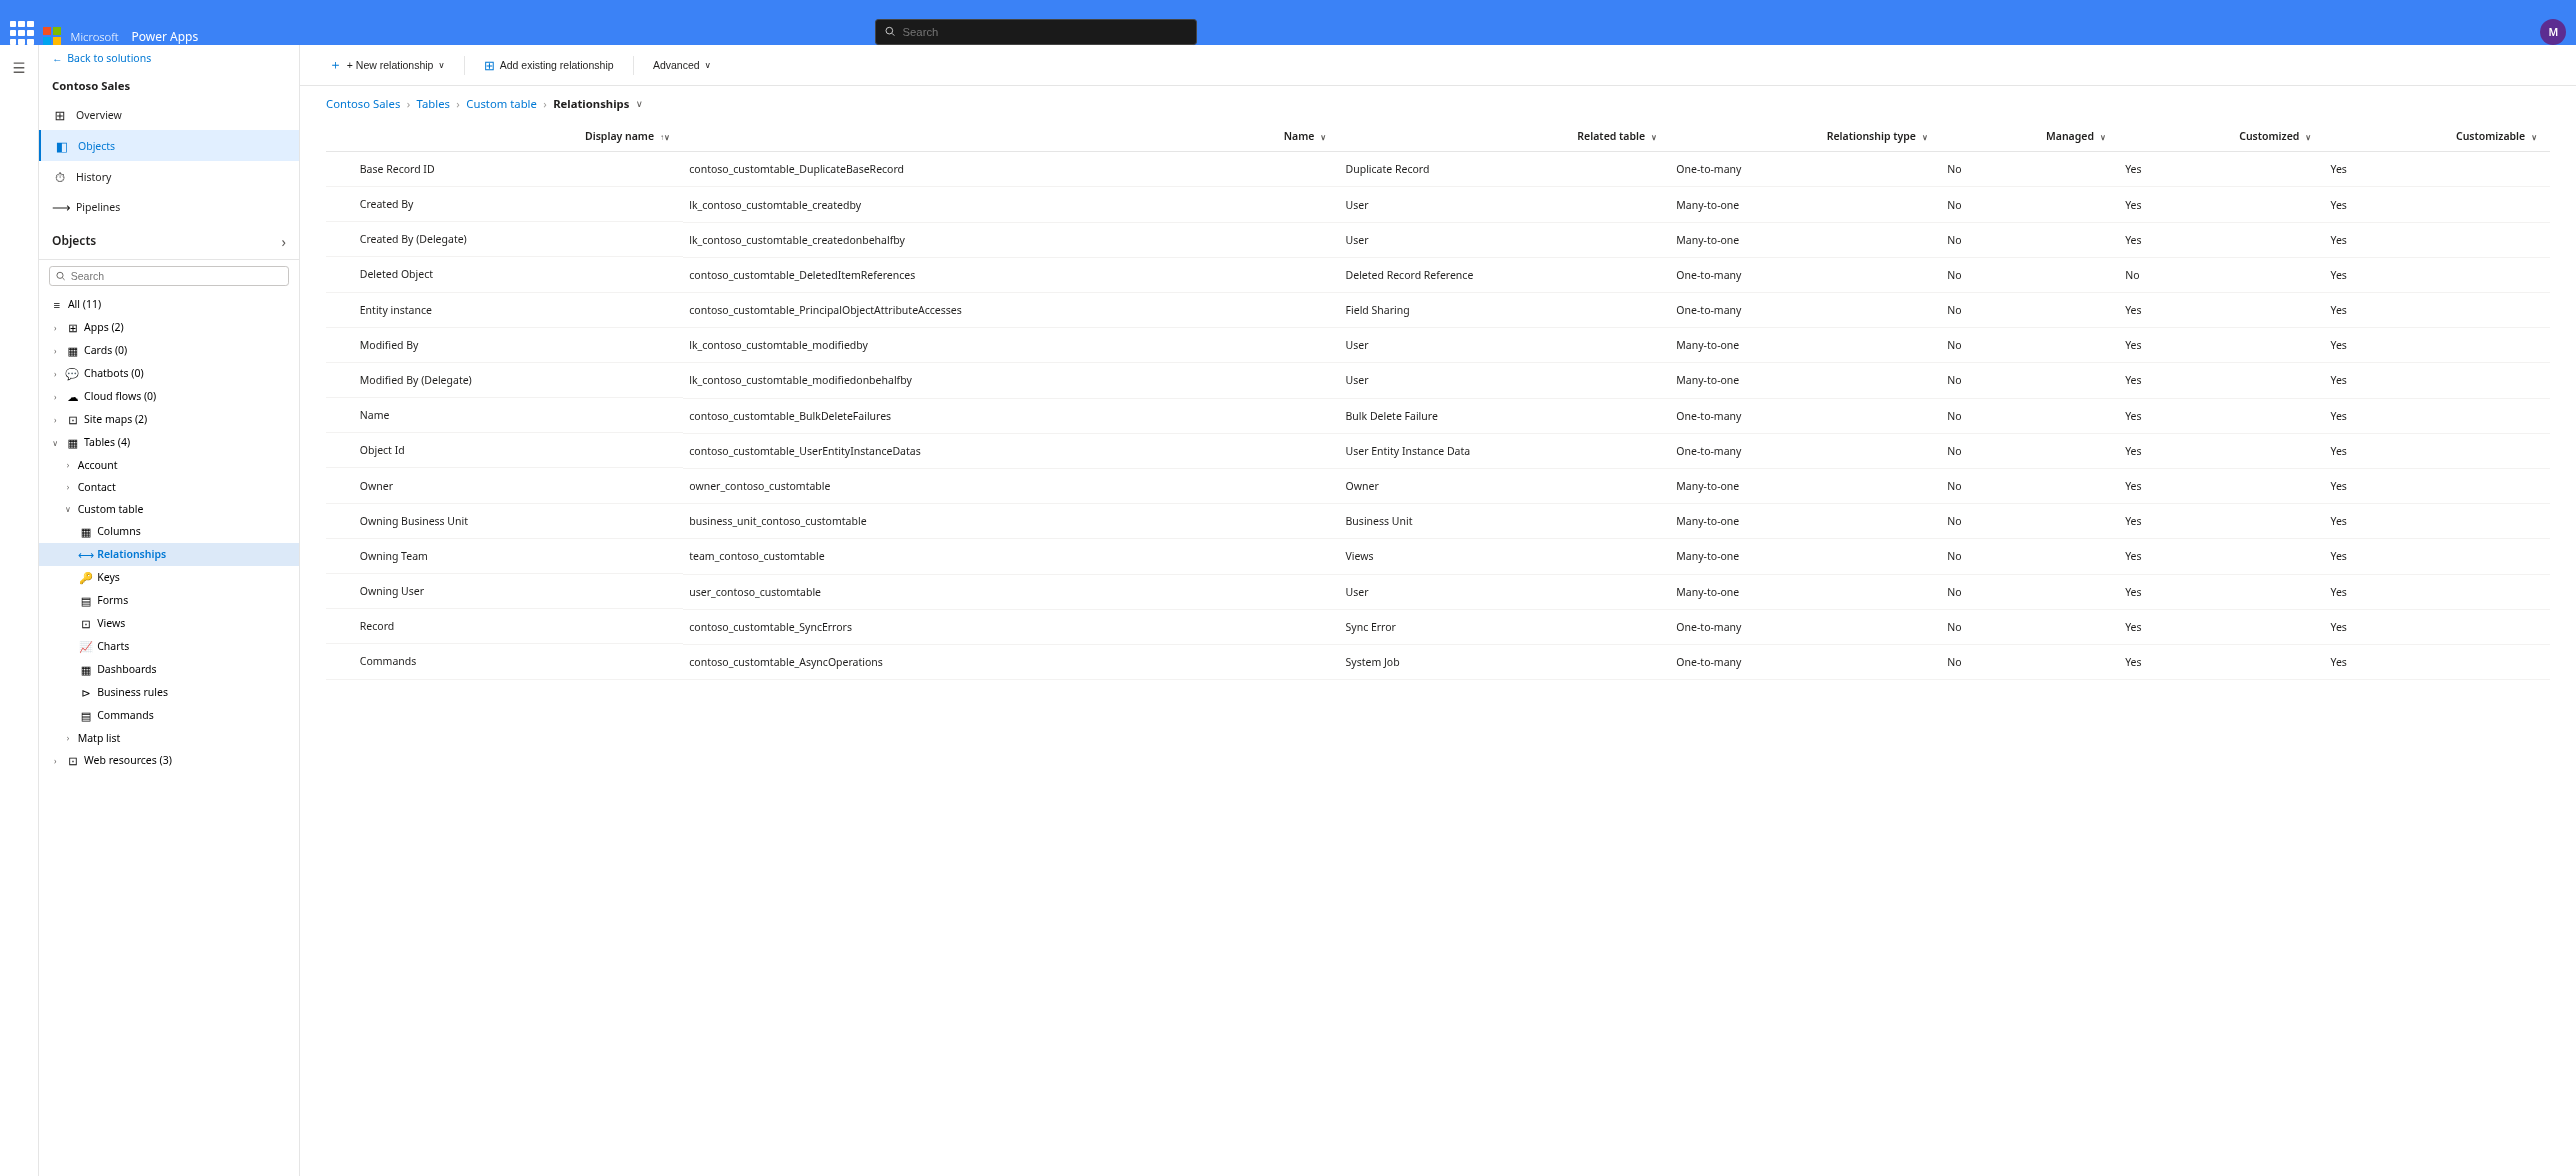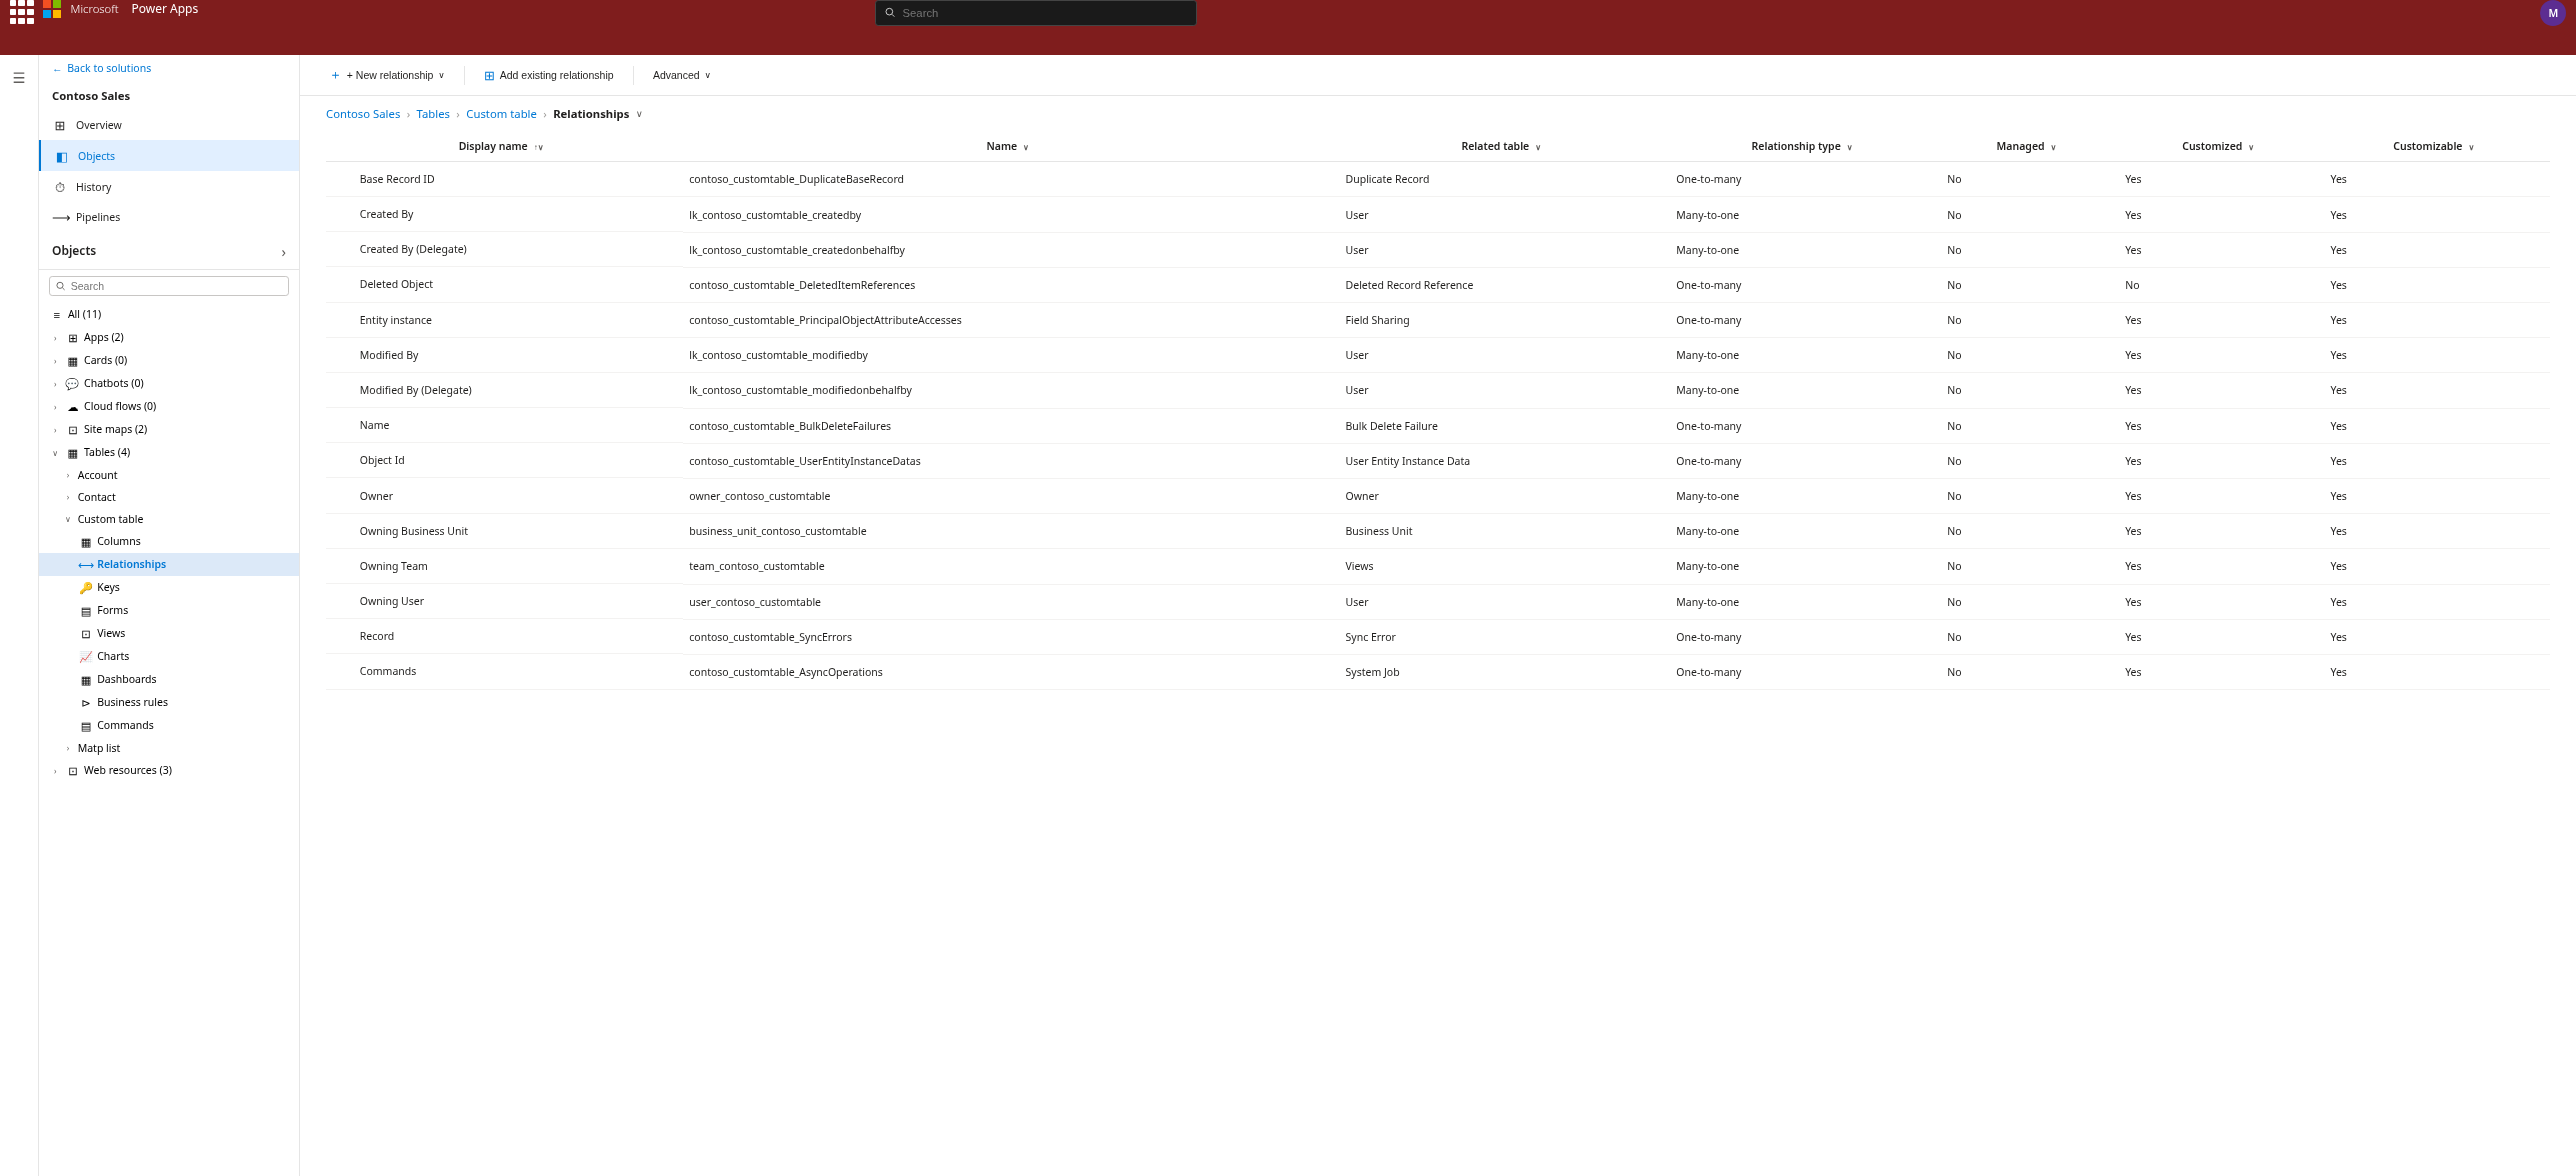--- a/index.html
+++ b/index.html
@@ -1,23 +1,23 @@
 <!DOCTYPE html>
 <html style="font-size:13px"><head>
   <meta charset="utf-8">
   <style>
     * { box-sizing: border-box; margin: 0; padding: 0; }
     body { font-family: 'Segoe UI', system-ui, sans-serif; font-size: 11.3px; background: #fff; display: flex; flex-direction: column; height: 100vh; overflow: hidden; }
 
     
     .topbar {
-      background: #7f1d1d;
-      height: 55px;
+      background: #3b82f6;
+      height: 45px;
       display: flex;
-      align-items: flex-start;
+      align-items: flex-end;
       padding: 0 9.7px;
       gap: 9.7px;
       flex-shrink: 0;
       color: #fff;
     }
     .topbar-waffle {
       width: 24px; height: 24px;
       display: grid; grid-template-columns: repeat(3,6.4px); grid-gap: 2.4px;
       cursor: pointer;
     }
@@ -139,21 +139,21 @@
     .breadcrumb-sep { color: #a19f9d; }
     .breadcrumb a { color: #0078d4; text-decoration: none; cursor: pointer; }
     .breadcrumb-current { font-weight: 700; color: #201f1e; }
     .breadcrumb-dropdown { font-size: 9.7px; color: #605e5c; cursor: pointer; }
 
     
     .table-wrap { flex: 1; overflow: auto; padding: 0 26px 26px 26px; }
     table { width: 100%; border-collapse: collapse; }
     thead tr { border-bottom: 0.8px solid #e5e5e5; }
     th {
-      text-align: center; padding: 8px 13px 8px 6.4px;
+      text-align: right; padding: 8px 13px 8px 6.4px;
       font-size: 10.5px; font-weight: 600; color: #201f1e;
       white-space: nowrap; cursor: pointer; user-select: none;
     }
     th .sort-icon { font-size: 8px; color: #605e5c; margin-left: 3.2px; }
     td {
       padding: 8px 13px 8px 6.4px; font-size: 10.5px; color: #201f1e;
       border-bottom: 0.8px solid #f3f2f1;
     }
     .row-menu-btn {
       background: transparent; border: none; cursor: pointer;

